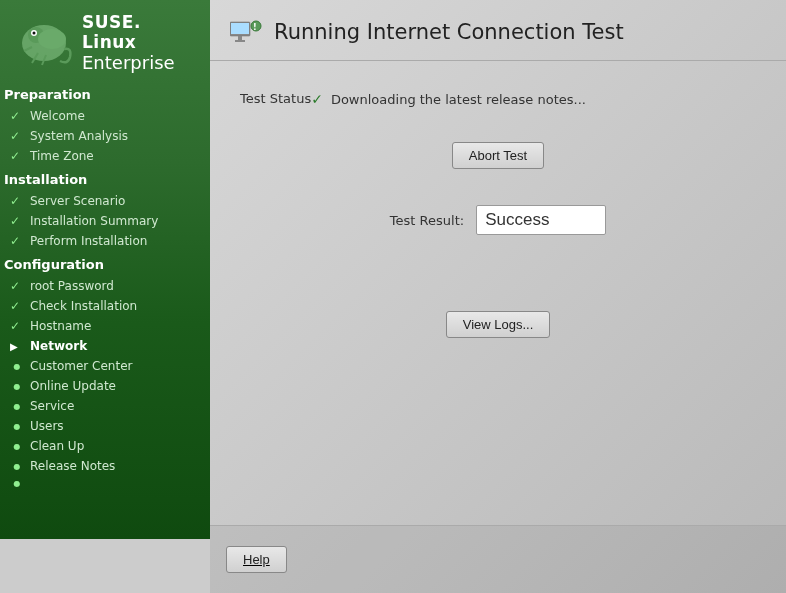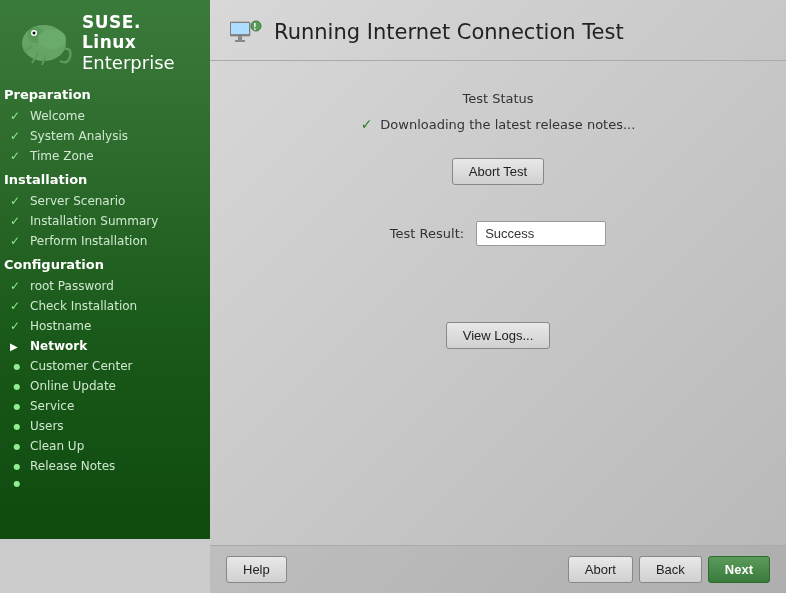--- a/index.html
+++ b/index.html
@@ -126,22 +126,22 @@
     .main-content {
       flex: 1;
       padding: 20px 30px;
       display: flex;
       flex-direction: column;
       gap: 16px;
     }
 
     .test-status-section {
       display: flex;
-      flex-direction: column;
-      align-items: center;
+      flex-direction: row;
+      align-items: flex-start;
       margin-top: 10px;
     }
 
     .test-status-label {
       font-size: 13px;
       color: #333;
       margin-bottom: 10px;
     }
 
     .status-item {
@@ -174,21 +174,21 @@
     .test-result-label {
       font-size: 13px;
       color: #333;
     }
 
     .test-result-input {
       width: 130px;
       padding: 4px 8px;
       border: 1px solid #999;
       background: white;
-      font-size: 13px;
+      font-size: 17px;
       color: #333;
       border-radius: 2px;
     }
 
     .view-logs-section {
       display: flex;
       justify-content: center;
       margin-top: 60px;
     }
 
@@ -205,26 +205,27 @@
 
     .btn-next {
       background: linear-gradient(180deg, #5a9a5a 0%, #3a7a3a 100%);
       color: white;
       border: 1px solid #2a6a2a;
       font-weight: bold;
     }
 
     
     .footer {
-      padding: 10px 16px;
+      padding: 20px 16px;
       display: flex;
       justify-content: space-between;
       align-items: center;
       border-top: 1px solid #aaa;
       background: rgba(0,0,0,0.05);
+      text-decoration: underline;
     }
 
     .footer-right {
       display: flex;
       gap: 6px;
     }
   </style>
 </head>
 <body>
 
@@ -357,19 +358,14 @@
       <input type="text" class="test-result-input" readonly="" value="Success" style="">
     </div>
 
     <div class="view-logs-section">
       <button class="btn">View Logs...</button>
     </div>
   </div>
 
   <div class="footer">
     <button class="btn">Help</button>
-    <div class="footer-right">
-      <button class="btn">Abort</button>
-      <button class="btn">Back</button>
-      <button class="btn btn-next">Next</button>
-    </div>
   </div>
 </div>
 
 </body></html>

